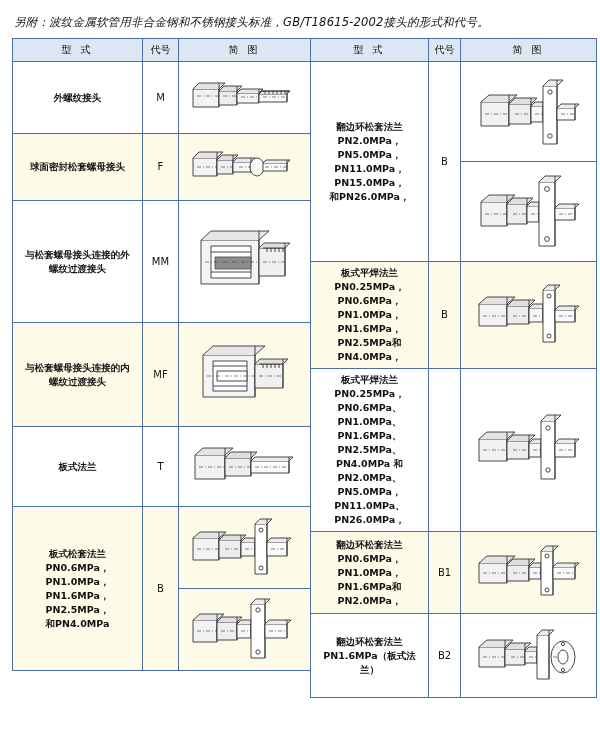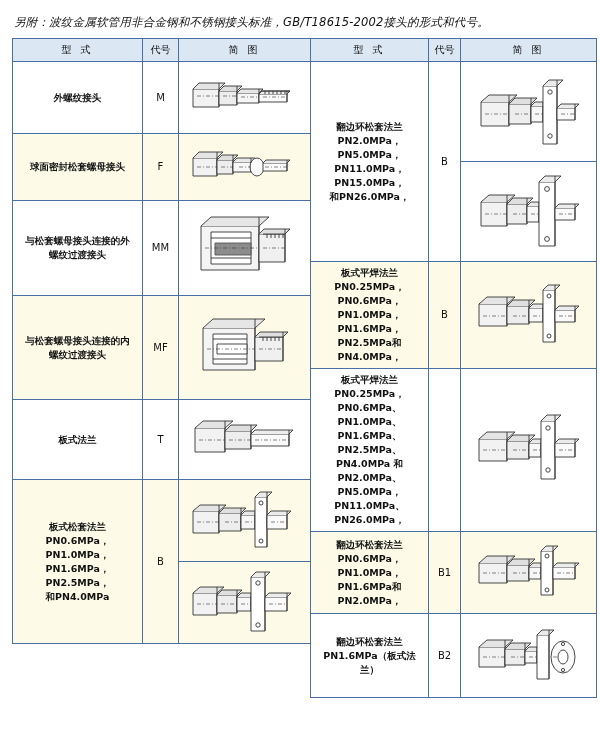--- a/index.html
+++ b/index.html
@@ -156,21 +156,21 @@
                 <ellipse cx="72" cy="31" rx="7" ry="9" fill="#fafafa"></ellipse>
                 <path d="M78 27 h24 v8 H78 z" fill="#fbfbfb"></path>
                 <path d="M78 27 l3 -3 h24 l-3 3" fill="#ededed"></path>
                 <path d="M102 24 v8 l0 3"></path>
                 <path d="M12 31 h20 M36 31 h12 M54 31 h12 M80 31 h22" stroke-dasharray="4 2 1 2" stroke-width="0.6"></path>
               </g>
             </svg>
           </td>
         </tr>
 
-        <tr style="height:95px">
+        <tr style="height:122px">
           <td class="cell-type wh" style="white-space:pre-line">与松套螺母接头连接的外螺纹过渡接头</td>
           <td class="cell-code wh">MM</td>
           <td class="cell-fig wh">
             <svg class="fig" width="120" height="76" viewBox="0 0 120 76">
               <g fill="none" stroke="#333" stroke-width="0.9">
                 <path d="M16 16 h58 v44 H16 z" fill="#f4f4f4"></path>
                 <path d="M16 16 l10 -9 h58 l-10 9" fill="#e6e6e6"></path>
                 <path d="M74 7 v44 l0 9"></path>
                 <path d="M26 22 h40 v32 H26 z" fill="#ffffff"></path>
                 <path d="M26 28 h40 M26 48 h40"></path>

